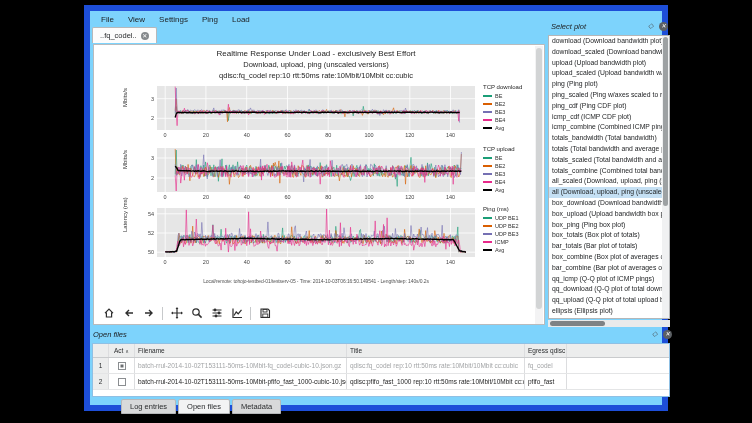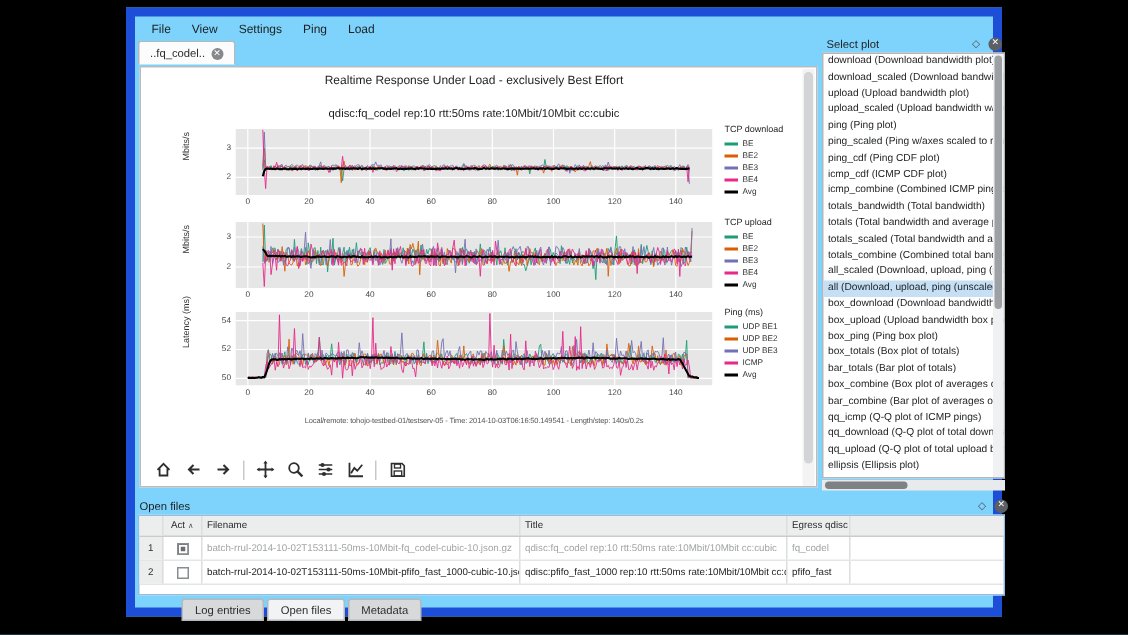--- a/index.html
+++ b/index.html
@@ -47,21 +47,21 @@
                  display:flex; align-items:center; gap:3px; }
   .tool-btn { width:17px; height:17px; display:flex; align-items:center;
               justify-content:center; border-radius:2px; }
   .tool-sep { width:1px; height:13px; background:#c7c9cb; margin:0 2px; }
   .vscroll { position:absolute; right:1px; top:1px; width:8px; height:278px; background:#f3f3f4; }
   .vscroll .thumb { position:absolute; left:1px; right:1px; top:2px; height:94%;
                     background:#d2d4d5; border-radius:3px; }
   
   .dock-select { position:absolute; left:458px; top:9px; width:122px; height:307px; }
   .dock-head { position:absolute; left:0; top:2px; width:100%; height:14px;
-               display:flex; align-items:center; }
+               display:flex; align-items:flex-start;font-style:italic; }
   .dock-title { font-size:7.5px; color:#1d1f21; padding-left:3px; flex:1; }
   .dock-float { width:7px; height:7px; font-size:7px; line-height:7px; color:#4a4d4f; margin-right:4px; }
   .dock-close { width:9px; height:9px; border-radius:50%; background:#5c6064; color:#fff;
                 font-size:6px; line-height:9px; text-align:center; margin-right:2px; }
   .plot-list { position:absolute; left:0; top:15px; width:122px; height:284px;
                background:#fff; border:1px solid #b4b6b8; overflow:hidden; }
   .plot-list-item { font-size:6.8px; color:#232527; line-height:10.8px; padding-left:3px;
                     white-space:nowrap; overflow:hidden; }
   .plot-list-item.selected { background:#c5e0f4; }
   .list-vscroll { position:absolute; right:1px; top:16px; width:7px; height:282px; background:#f0f1f2; }
@@ -112,20 +112,21 @@
   <div class="tabbar">
       <div class="ptab active">
         <div style="white-space: nowrap;">..fq_codel..</div>
         <div class="tab-close">✕</div>
       </div>
     </div>
 
   <div class="plot-panel">
     <div class="figure">
       <div class="fig-title t1">Realtime Response Under Load - exclusively Best Effort</div>
+      <div class="fig-title t2">Download, upload, ping (unscaled versions)</div>
       <div class="fig-title t3">qdisc:fq_codel rep:10 rtt:50ms rate:10Mbit/10Mbit cc:cubic</div>
       <div id="subplots">
           <svg class="subplot-svg" style="top:39px" width="318" height="44">
             <rect width="318" height="44" fill="#e6e6e6"></rect>
             <line x1="8.2" y1="0" x2="8.2" y2="44" stroke="#ffffff" stroke-width="0.8"></line>
             <line x1="48.9" y1="0" x2="48.9" y2="44" stroke="#ffffff" stroke-width="0.8"></line>
             <line x1="89.7" y1="0" x2="89.7" y2="44" stroke="#ffffff" stroke-width="0.8"></line>
             <line x1="130.5" y1="0" x2="130.5" y2="44" stroke="#ffffff" stroke-width="0.8"></line>
             <line x1="171.2" y1="0" x2="171.2" y2="44" stroke="#ffffff" stroke-width="0.8"></line>
             <line x1="212.0" y1="0" x2="212.0" y2="44" stroke="#ffffff" stroke-width="0.8"></line>

